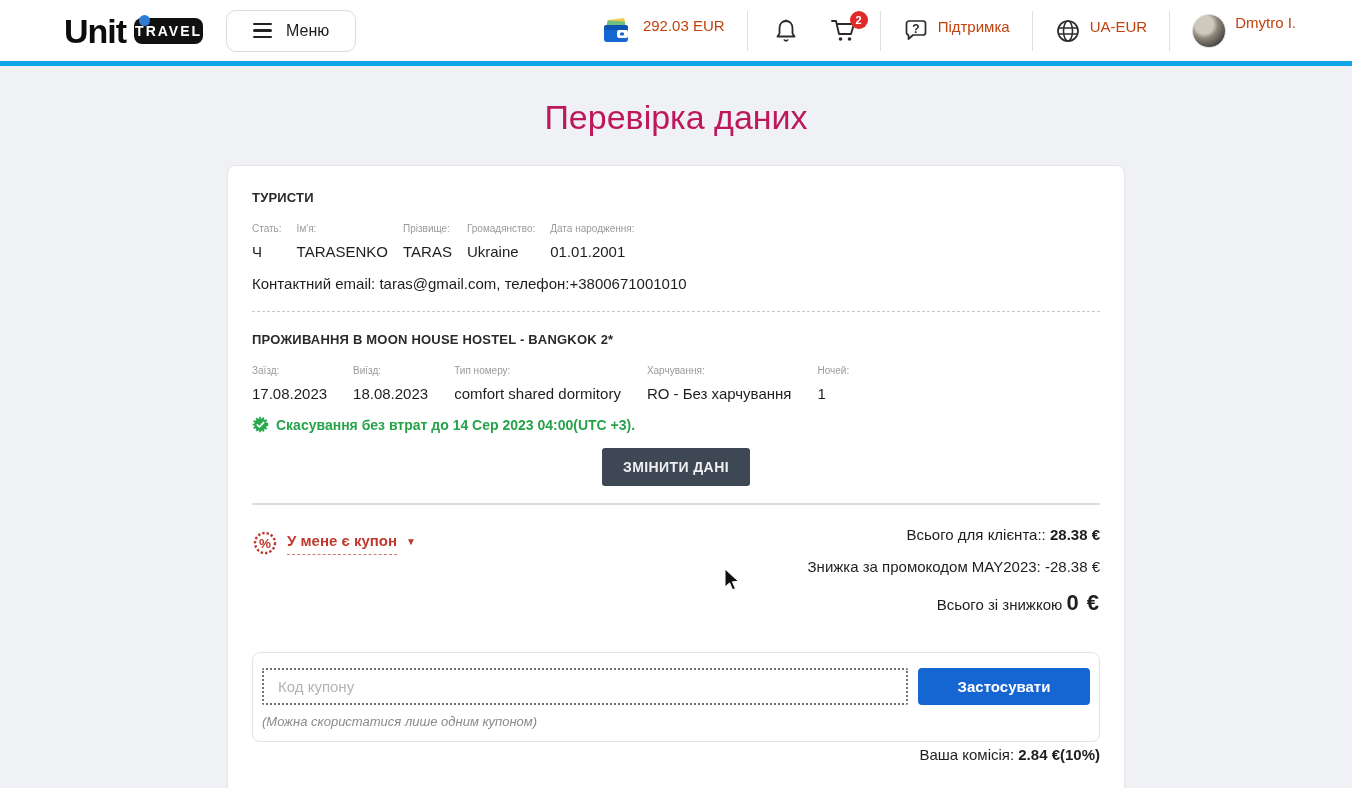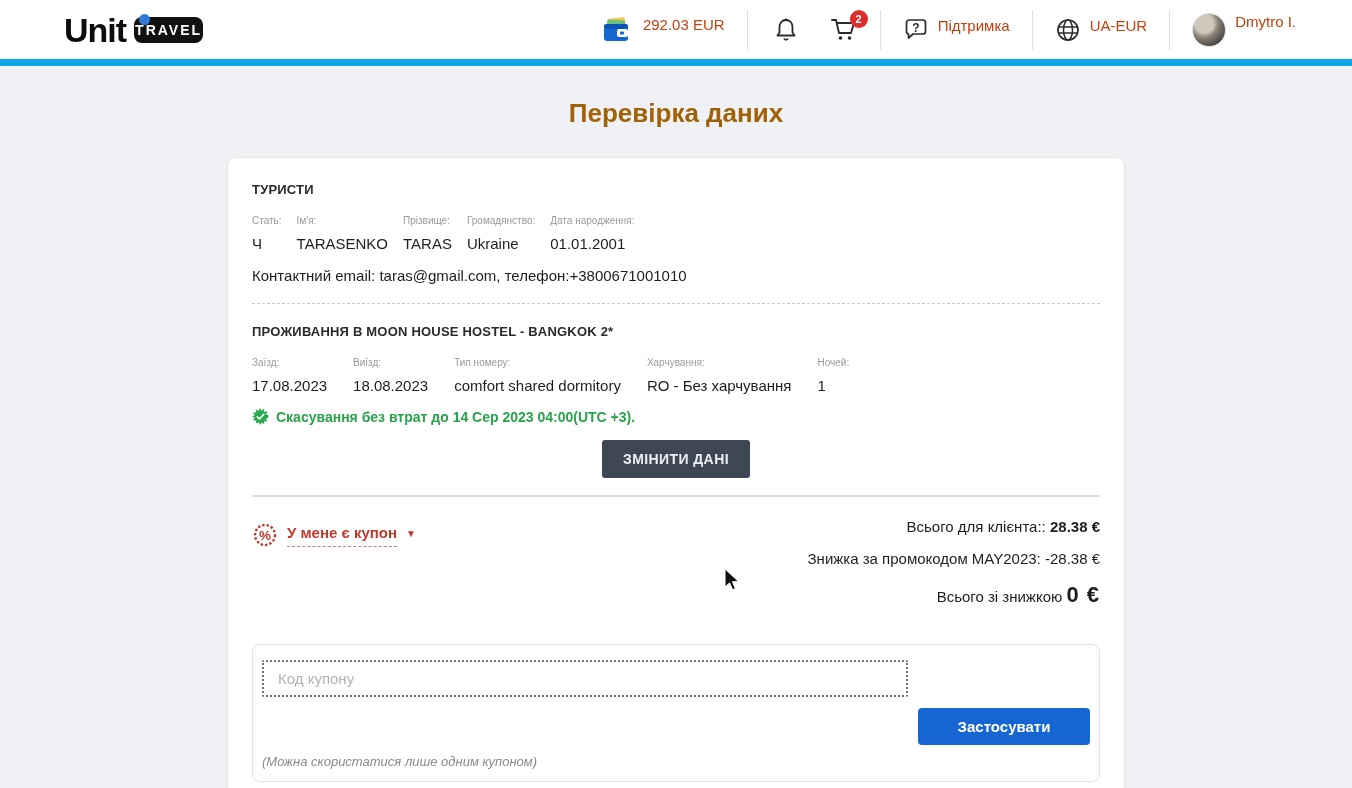--- a/index.html
+++ b/index.html
@@ -1,38 +1,38 @@
 <!DOCTYPE html>
 <html><head>
 <meta charset="utf-8">
 <style>
   * { margin:0; padding:0; box-sizing:border-box; }
   html,body { width:1352px; height:788px; overflow:hidden; }
   body { font-family:"Liberation Sans", sans-serif; background:#eff1f4; position:relative; }
 
   
-  .header { height:66px; background:#fff; border-bottom:7px solid #0ea5e9; display:flex; align-items:center; padding:0 56px 0 64px; }
+  .header { height:66px; background:#fff; border-bottom:5px solid #0ea5e9; display:flex; align-items:center; padding:0 56px 0 64px; }
   .logo { display:flex; align-items:center; gap:8px; }
   .logo-word { font-size:34px; font-weight:900; color:#0d0d0d; letter-spacing:-1px; position:relative; line-height:1; }
   .logo-idot { position:absolute; top:1px; left:75px; width:11px; height:11px; border-radius:50%; background:#2e7cd6; }
   .logo-pill { background:#111; color:#fff; font-weight:700; font-size:14px; letter-spacing:2px; padding:6px 1px; border-radius:8px; line-height:1; }
   .menu-btn { margin-left:23px; display:flex; align-items:center; gap:14px; border:1px solid #dcdcdc; border-radius:10px; padding:11px 26px; background:#fff; cursor:pointer; }
   .menu-btn span.lbl { font-size:16px; color:#1c1c1c; }
   .hamburger { display:flex; flex-direction:column; gap:4px; }
   .hamburger i { display:block; width:19px; height:2.5px; background:#222; border-radius:2px; }
   .hright { margin-left:auto; display:flex; align-items:center; }
   .hitem { display:flex; align-items:flex-start; gap:9px; font-size:15px; color:#c2410c; }
   .hsep { width:1px; height:40px; background:#e0e0e0; margin:0 22px; }
   .cart-wrap { position:relative; margin-left:32px; }
   .badge { position:absolute; top:-7px; right:-10px; background:#e02b2b; color:#fff; font-size:11px; font-weight:700; width:18px; height:18px; border-radius:50%; display:flex; align-items:center; justify-content:center; }
   .bell-wrap { margin-left:4px; }
   .avatar { width:34px; height:34px; border-radius:50%; background:radial-gradient(circle at 35% 30%, #cfc8bd 0 30%, #8d8579 45%, #4d4a46 75%, #2f2d2a 100%); border:1px solid #ddd; }
 
   
-  .page-title { text-align:center; margin-top:32px; font-size:26px; font-weight:700; color:#a16207; }
+  .page-title { text-align:center; margin-top:32px; font-size:34px; font-weight:400; color:#be185d; }
 
   
   .card { width:898px; margin:28px auto 0; background:#fff; border:1px solid #e6e6e6; border-radius:8px; padding:24px 24px 40px; min-height:660px; box-shadow:0 1px 2px rgba(0,0,0,.03); }
   .sec-heading { font-size:13px; font-weight:700; color:#2a2a2a; letter-spacing:.2px; }
   .cols { display:flex; gap:15px; margin-top:18px; }
   .col .lbl { font-size:10px; color:#9a9a9a; }
   .col .val { font-size:15px; color:#1e1e1e; margin-top:9px; }
   .contact-line { font-size:15px; color:#1e1e1e; margin-top:15px; }
   .dash-div { border-top:1px dashed #c9c9c9; margin:19px 0 20px; }
   .cancel-line { display:flex; align-items:center; gap:7px; margin-top:14px; }
@@ -49,40 +49,48 @@
   .totals { margin-left:auto; display:flex; flex-direction:column; align-items:flex-end; gap:15px; }
   .trow { font-size:15px; color:#1e1e1e; }
   .trow b { font-weight:700; }
   .trow .big { font-size:22px; font-weight:700; letter-spacing:1px; }
 
   
   .coupon-panel { border:1px solid #e3e3e3; border-radius:8px; margin-top:36px; padding:15px 9px 12px; }
   .coupon-line { display:flex; gap:10px; }
   .coupon-input { flex:1; border:2px dotted #6f6f6f; border-radius:2px; height:37px; padding:0 14px; font-size:15px; color:#333; font-family:inherit; background:#fff; outline:none; }
   .coupon-input::placeholder { color:#b3b3b3; }
-  .apply-btn { width:172px; height:37px; background:#1565d2; color:#fff; border:none; border-radius:4px; font-size:15px; font-weight:700; cursor:pointer; font-family:inherit;margin-top:48px; }
+  .apply-btn { width:172px; height:37px; background:#1565d2; color:#fff; border:none; border-radius:4px; font-size:15px; font-weight:700; cursor:pointer; font-family:inherit; }
   .coupon-note { font-size:13px; font-style:italic; color:#8a8a8a; margin-top:9px; }
 
   
   .commission { display:flex; flex-direction:column; align-items:flex-end; gap:15px; margin-top:4px; }
   .crow { font-size:15px; color:#1e1e1e; }
   .crow b { font-weight:700; }
 
   .cursor { position:absolute; left:724px; top:568px; pointer-events:none; }
   svg.icn { display:block; }
 </style>
 </head>
 <body>
 
 <div class="header">
   <div class="logo">
     <span class="logo-word"><span>Unit</span><span class="logo-idot"></span></span>
     <span class="logo-pill">TRAVEL</span>
   </div>
 
+  <div class="menu-btn">
+    <span class="hamburger">
+        <i></i>
+        <i></i>
+        <i></i>
+      </span>
+    <span class="lbl">Меню</span>
+  </div>
 
   <div class="hright">
     <div class="hitem">
       <span>
         <svg class="icn" width="32" height="28" viewBox="0 0 32 28">
           <rect x="6" y="2" width="17" height="8" rx="1.5" fill="#efc94c" transform="rotate(-6 14 6)"></rect>
           <rect x="5" y="4" width="18" height="8" rx="1.5" fill="#6fbf7e" transform="rotate(4 14 8)"></rect>
           <rect x="2" y="8" width="24" height="17" rx="3" fill="#1565d2"></rect>
           <rect x="2" y="8" width="24" height="5" rx="2.5" fill="#0e54b4"></rect>
           <rect x="15" y="13" width="11" height="8" rx="2" fill="#ffffff"></rect>

